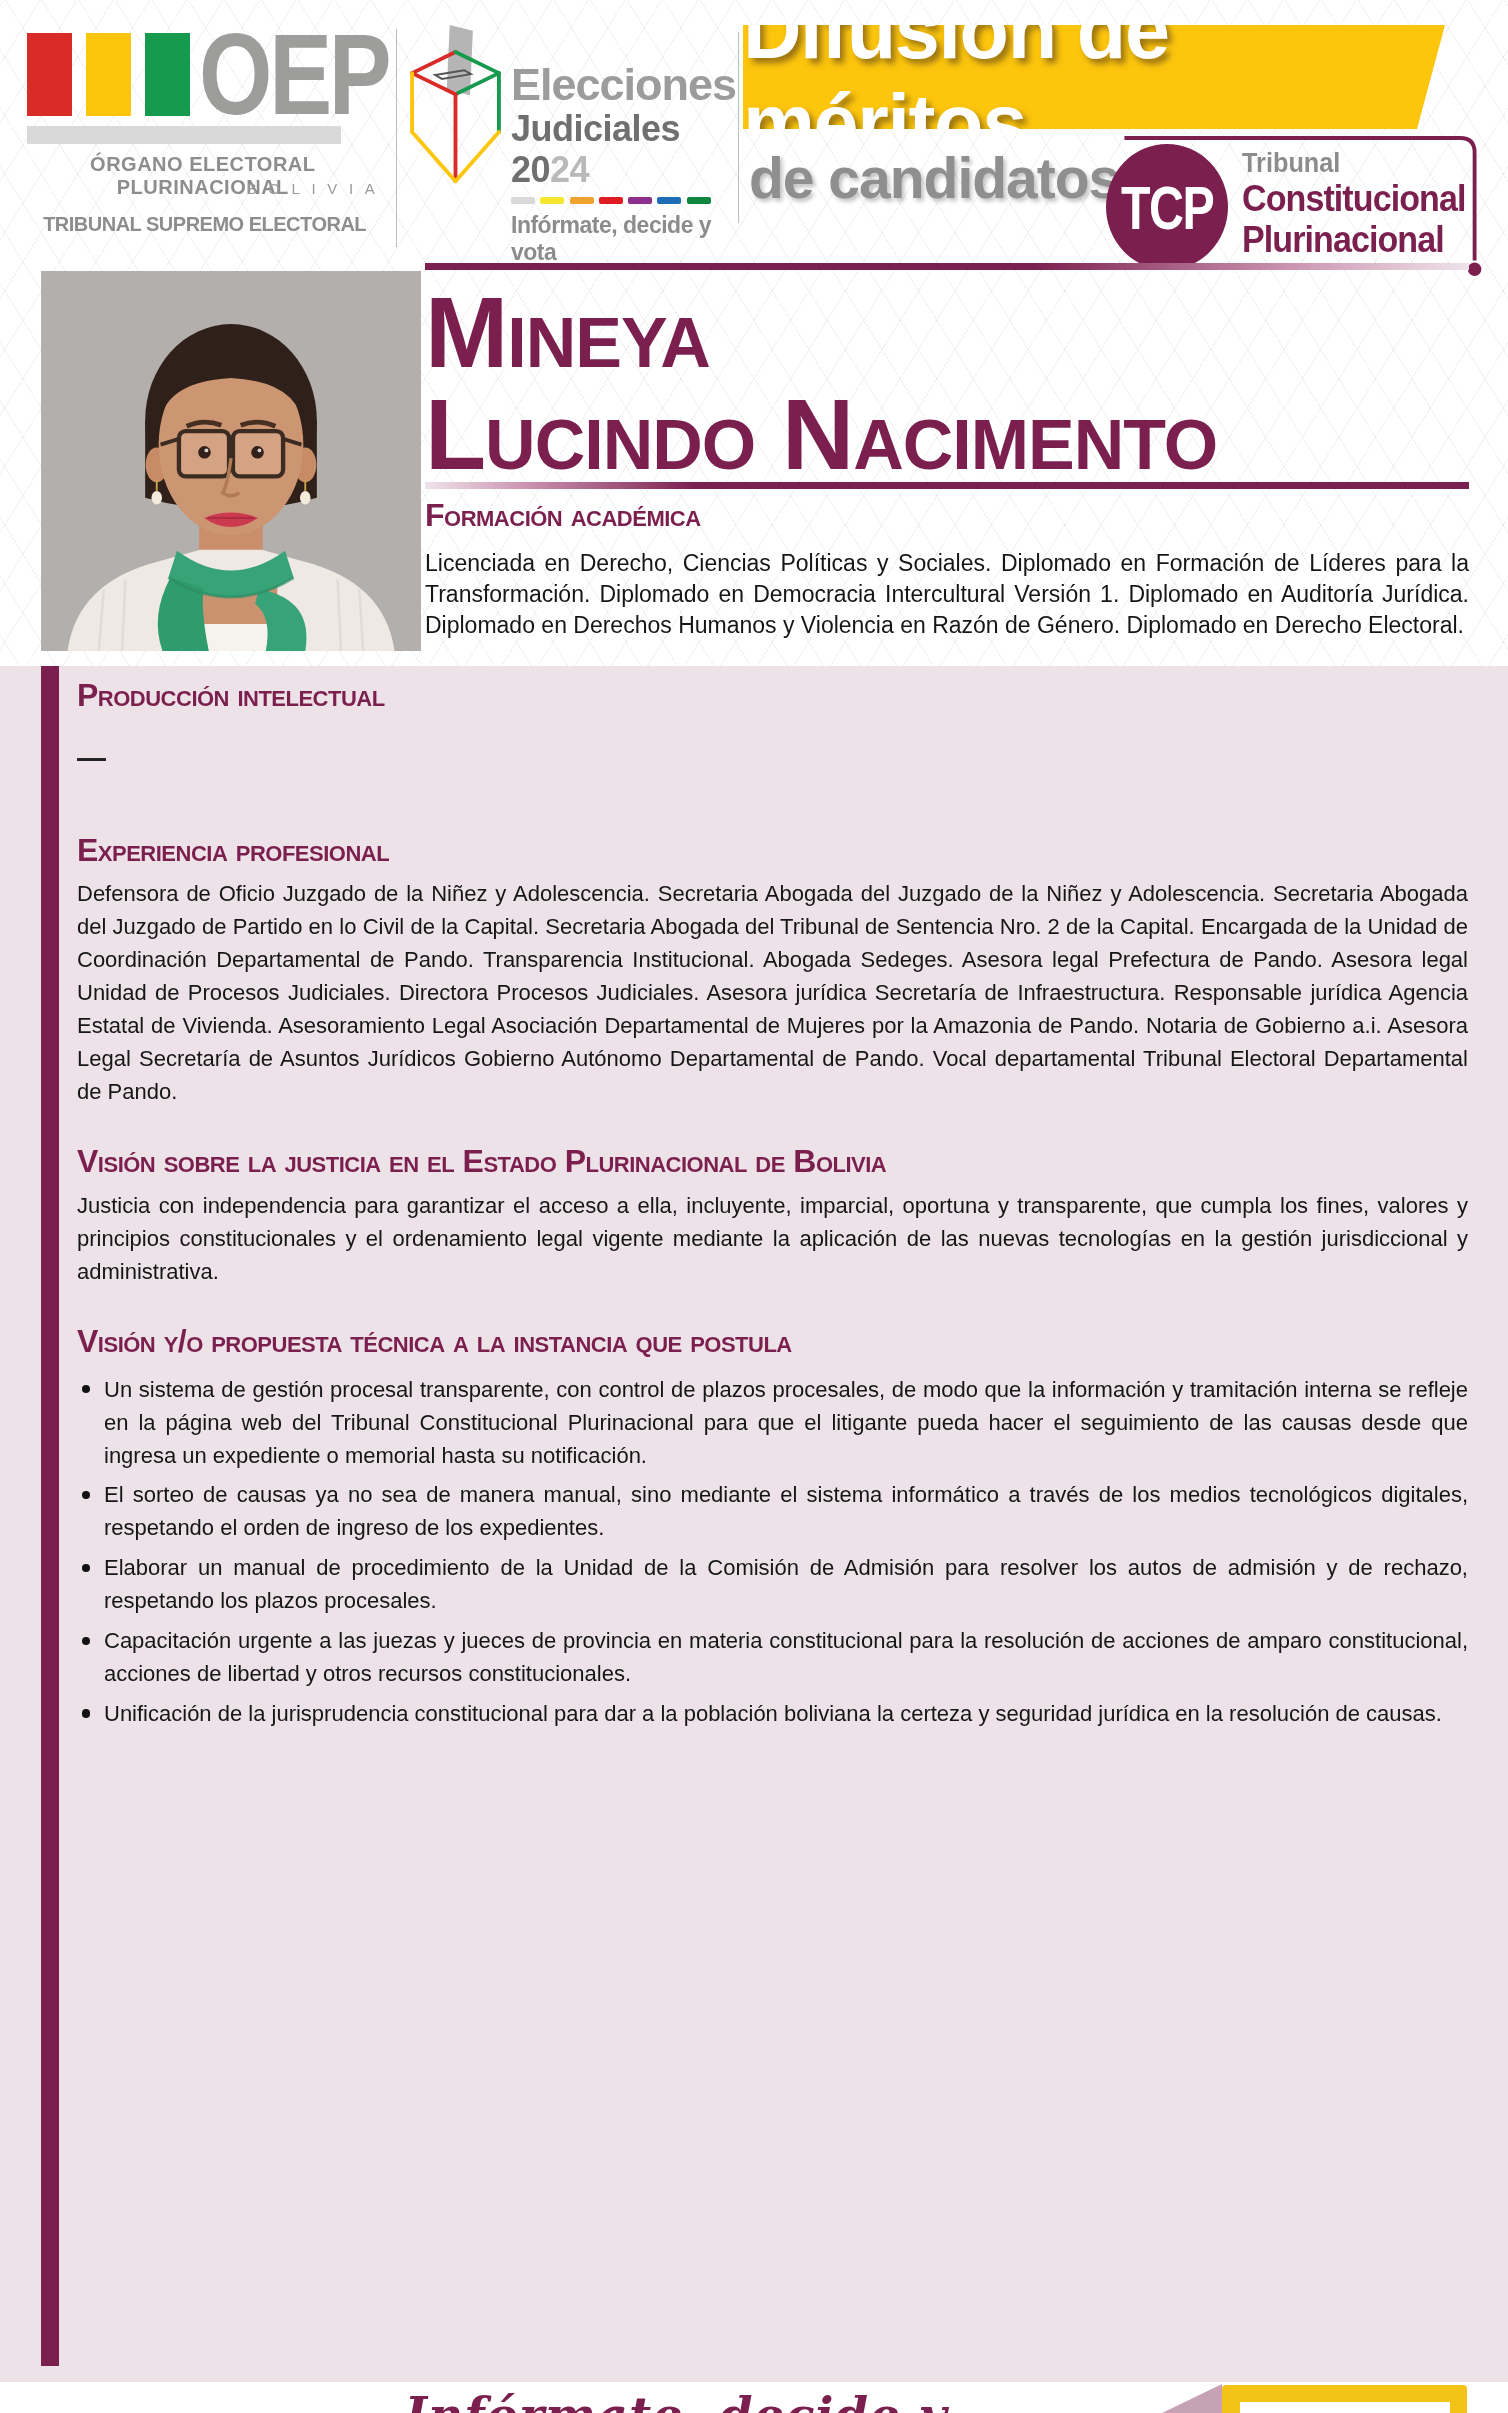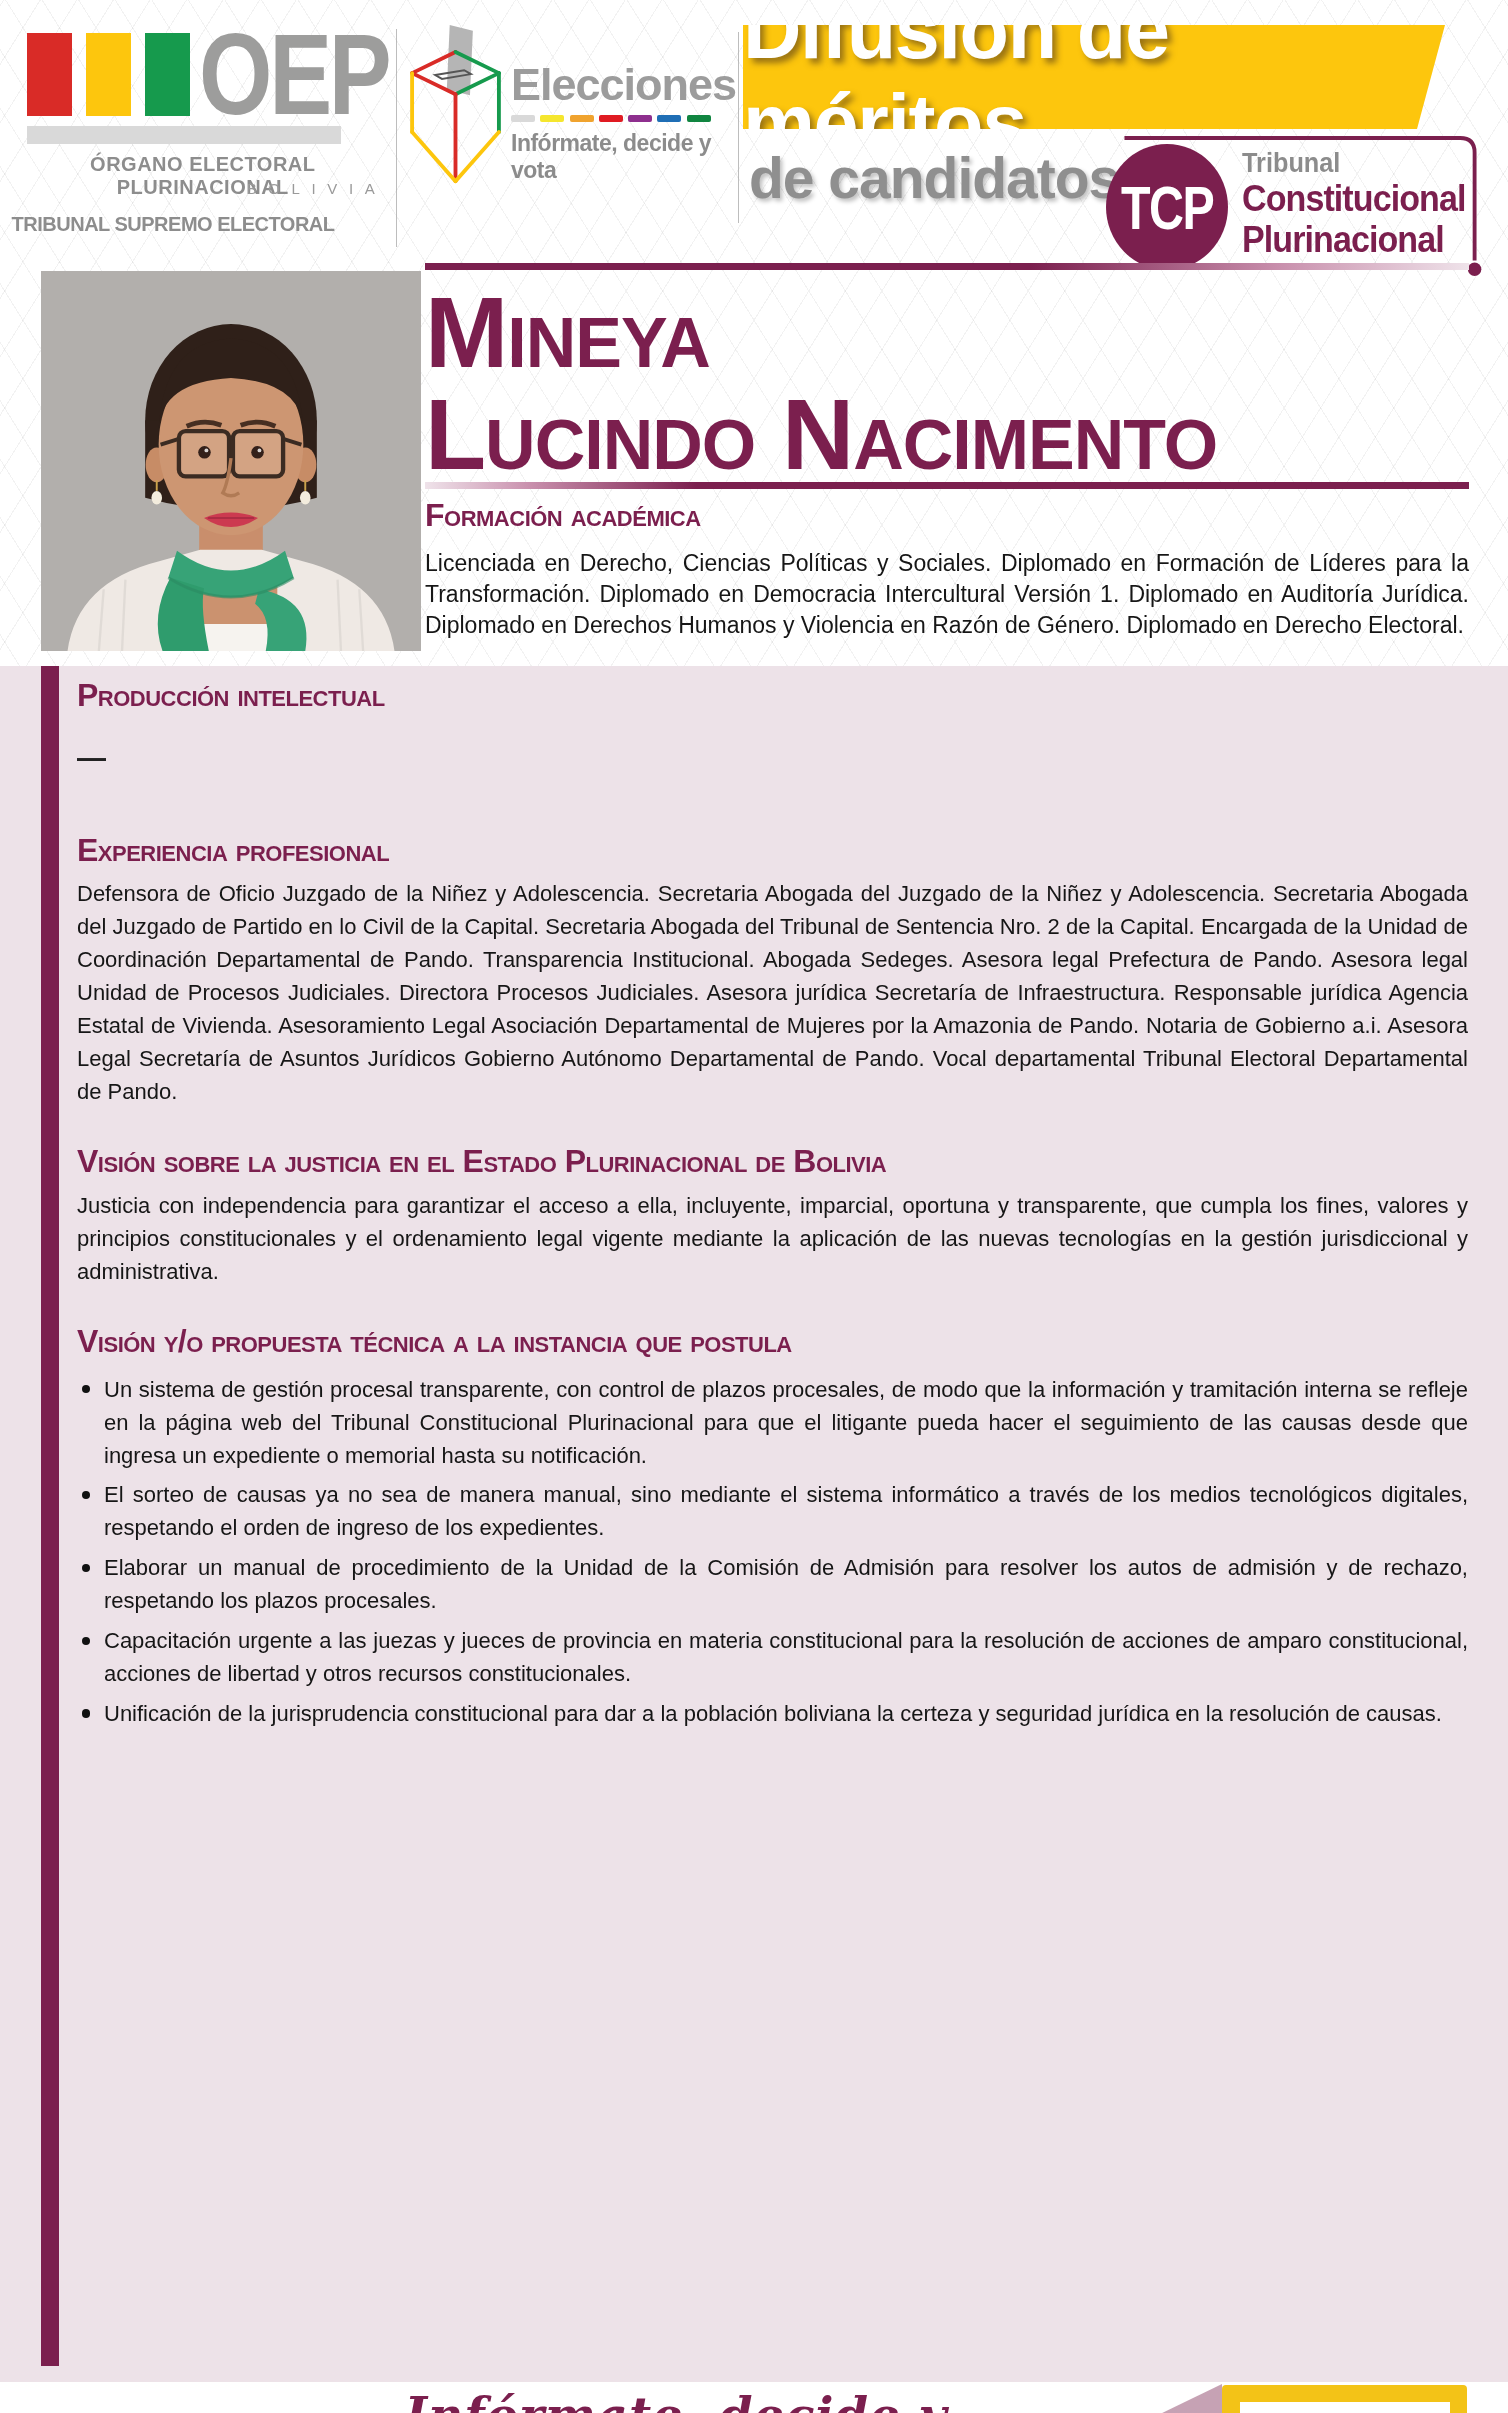--- a/index.html
+++ b/index.html
@@ -25,21 +25,21 @@
   
   .flagbar{position:absolute;top:33px;width:45px;height:83px}
   .f-red{left:27px;background:#d92b27}
   .f-yel{left:86px;background:#fdc60d}
   .f-grn{left:145px;background:#169a4d}
   .graybar{position:absolute;left:27px;top:126px;width:314px;height:18.3px;background:#d9d9d9}
   .oep-acr{position:absolute;left:199px;top:10.6px;font-size:115px;font-weight:900;color:var(--gray-logo);
     letter-spacing:-3.9px;transform:scaleX(.82);transform-origin:0 0;line-height:126px}
   .org-line{position:absolute;left:19.3px;top:153px;width:367px;text-align:center;font-size:20px;font-weight:bold;color:#8d8d8d;letter-spacing:0.5px}
   .bolivia{position:absolute;left:19.3px;top:180px;width:367px;text-align:right;font-size:15px;color:#9a9a9a;letter-spacing:11.6px;text-indent:11.6px}
-  .tse{position:absolute;left:11.6px;top:213px;width:386px;text-align:left;font-size:20px;font-weight:800;color:#8d8d8d;letter-spacing:-0.5px}
+  .tse{position:absolute;left:11.6px;top:213px;width:386px;text-align:center;font-size:20px;font-weight:800;color:#8d8d8d;letter-spacing:-0.5px}
   .vline{position:absolute;width:1.4px;background:#9a9a9a;opacity:.65}
 
   
   .elec{position:absolute;left:511px;top:62px;width:227px}
   .elec-t{font-size:45px;font-weight:800;color:#9c9c9c;letter-spacing:-1px;line-height:46px}
   .elec-s{font-size:36px;font-weight:bold;color:#6f6f6f;letter-spacing:-0.5px;line-height:41px}
   .elec-s .lt{color:#b9b9b9}
   .dashrow{display:flex;gap:5.3px;margin-top:6.8px}
   .dash{width:24px;height:7.2px;border-radius:1.9px}
   .elec-tag{margin-top:7.7px;font-size:23px;font-weight:800;color:#8c8c8c;letter-spacing:-0.5px}
@@ -128,20 +128,21 @@
         <line x1="10" y1="106" x2="10" y2="228" stroke="#fdc60d" stroke-width="8"></line>
         <line x1="100" y1="150" x2="100" y2="330" stroke="#d92b27" stroke-width="8"></line>
         <line x1="190" y1="106" x2="190" y2="228" stroke="#169a4d" stroke-width="8"></line>
         <line x1="10" y1="228" x2="100" y2="330" stroke="#fdc60d" stroke-width="8"></line>
         <line x1="190" y1="228" x2="100" y2="330" stroke="#fdc60d" stroke-width="8"></line>
       </g>
     </svg>
 
     <div class="elec">
       <div class="elec-t">Elecciones</div>
+      <div class="elec-s"><span>Judiciales 20</span><span class="lt">24</span></div>
       <div class="dashrow">
           <span class="dash" style="background: rgb(217, 217, 217);"></span>
           <span class="dash" style="background: rgb(245, 230, 46);"></span>
           <span class="dash" style="background: rgb(240, 163, 46);"></span>
           <span class="dash" style="background: rgb(224, 27, 34);"></span>
           <span class="dash" style="background: rgb(142, 47, 142);"></span>
           <span class="dash" style="background: rgb(31, 110, 181);"></span>
           <span class="dash" style="background: rgb(16, 133, 64);"></span>
         </div>
       <div class="elec-tag">Infórmate, decide y vota</div>

